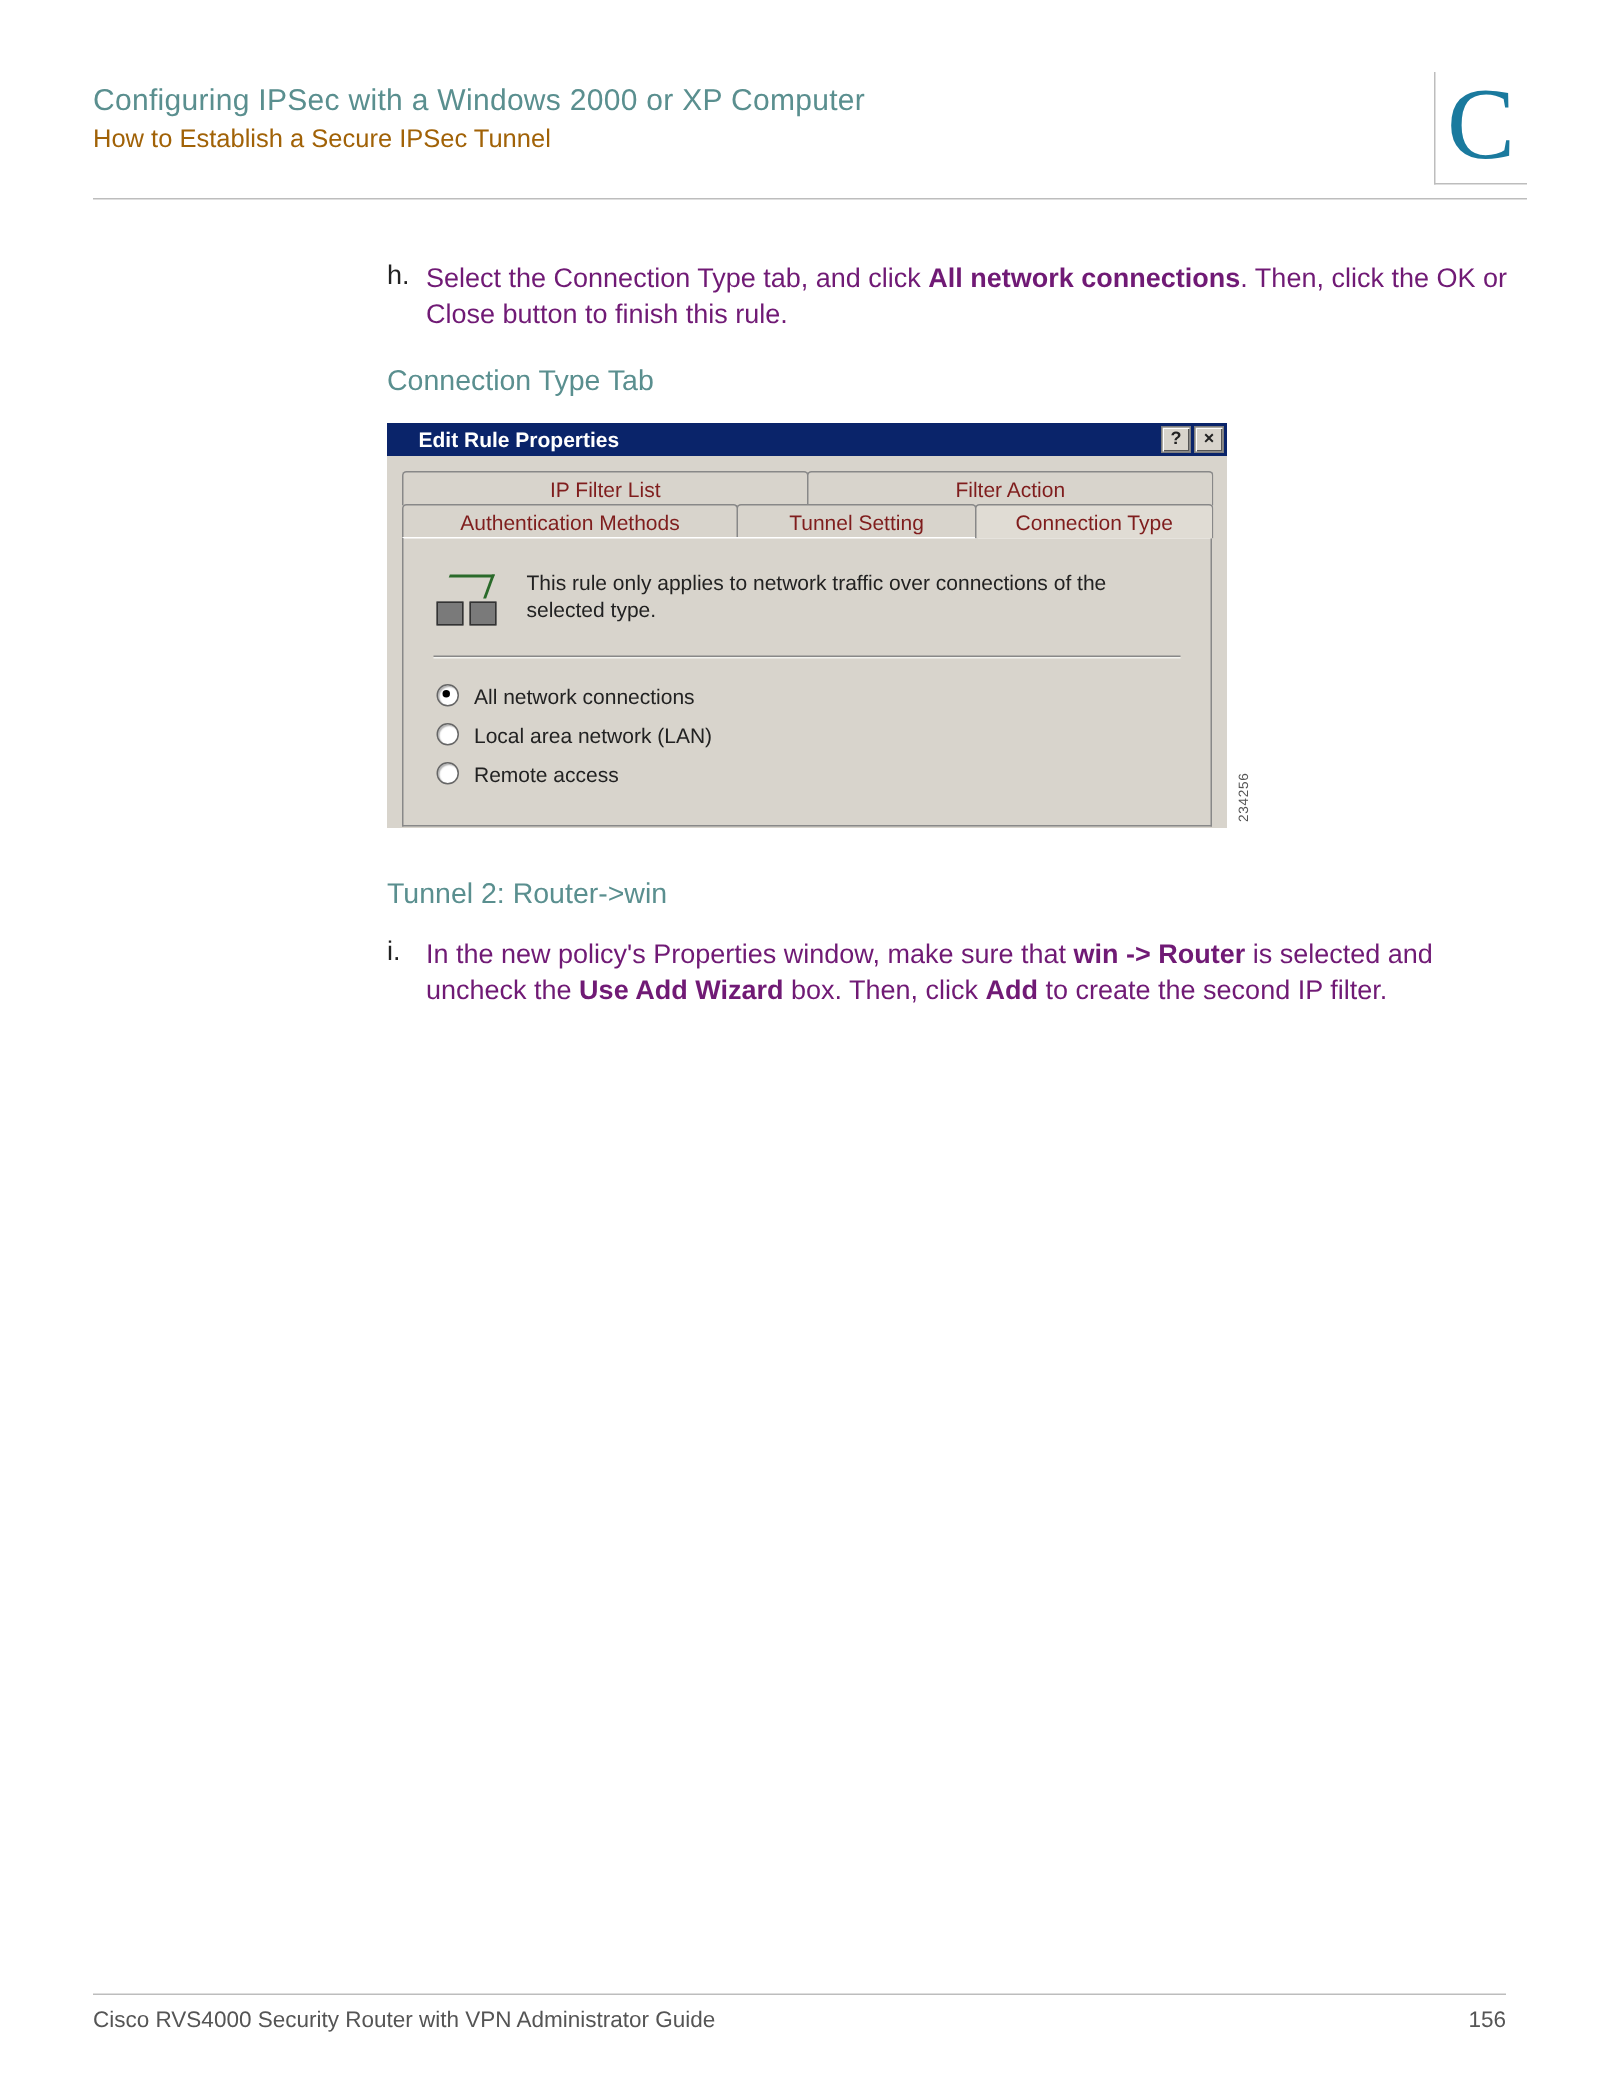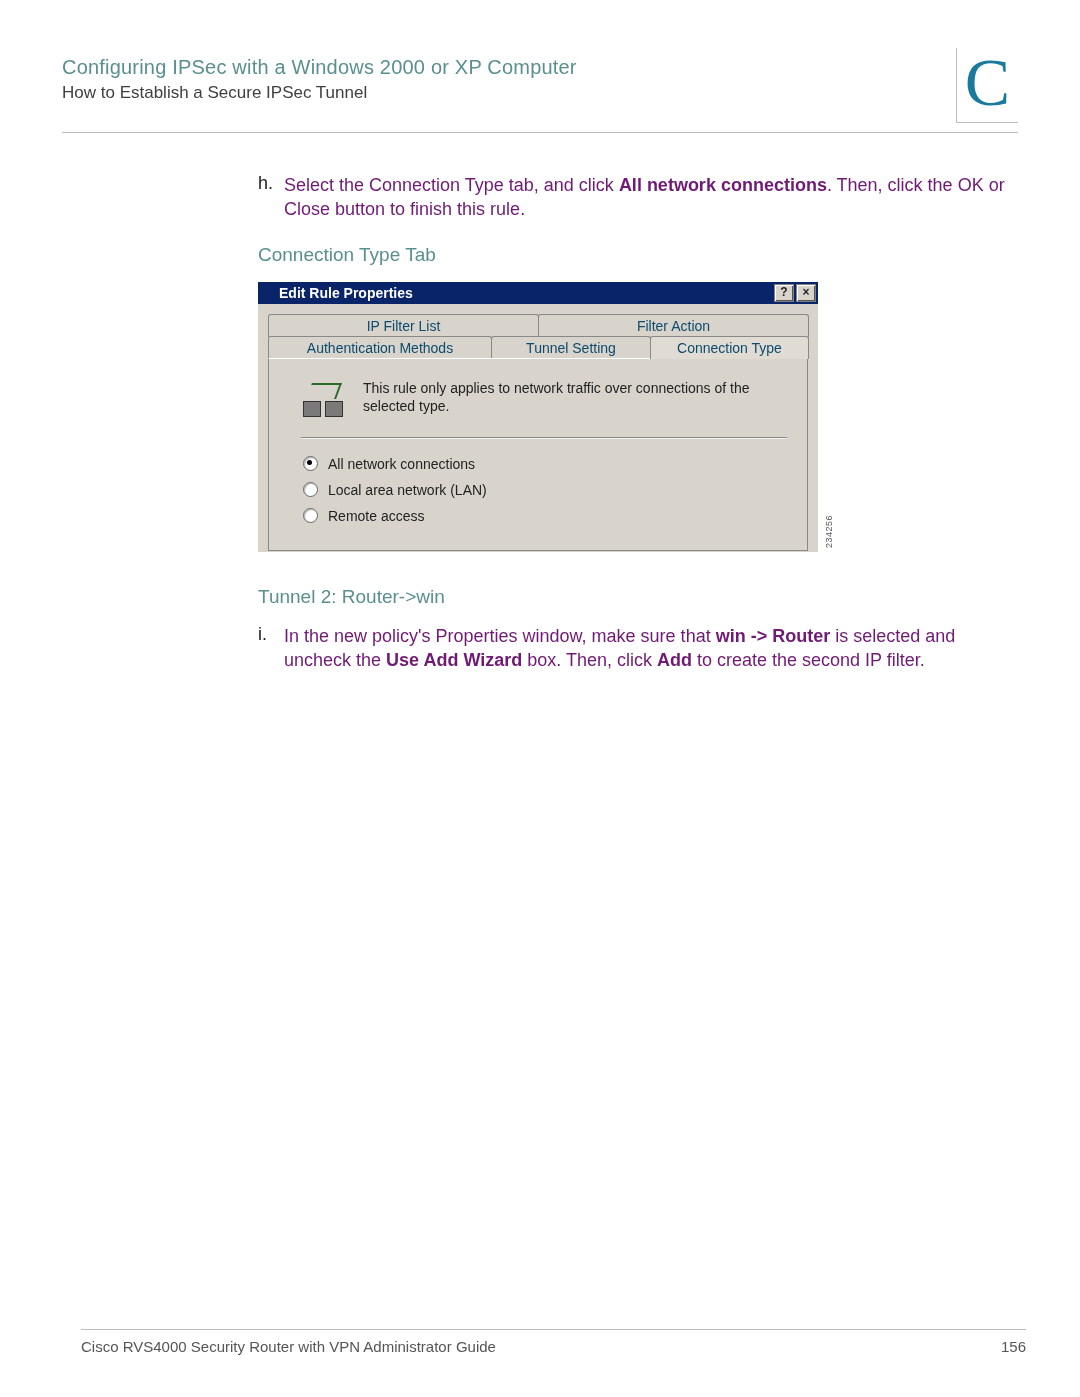--- a/index.html
+++ b/index.html
@@ -24,21 +24,21 @@
   .header-left {
     padding-top: 4px;
   }
   .chapter-title {
     color: #5a8f8f;
     font-size: 20px;
     font-weight: normal;
     letter-spacing: 0.2px;
   }
   .section-title {
-    color: #404040;
+    color: #a16207;
     font-size: 17px;
     font-weight: normal;
     margin-top: 4px;
   }
   .appendix-letter-wrap {
     border-left: 1px solid #bdbdbd;
     border-bottom: 1px solid #bdbdbd;
     padding: 0px 8px 6px 8px;
     margin-top: -4px;
   }
@@ -133,33 +133,33 @@
   }
   .tab {
     border: 1px solid #888;
     border-bottom: none;
     background: #d8d4cc;
     border-radius: 3px 3px 0 0;
     padding: 3px 0;
     font-size: 14px;
     text-align: center;
     margin-right: -1px;
-    color: #0c4a6e;
+    color: #7f1d1d;
   }
   .tab-row1 .tab { flex: 1; }
   .tab-row2 { margin-top: -1px; }
   .tab-row2 .tab-auth { flex: 0 0 222px; }
   .tab-row2 .tab-tunnel { flex: 0 0 158px; }
   .tab-row2 .tab-conn { flex: 1; background: #e0dcd4; position: relative; z-index: 2; }
   .tab-body {
     border: 1px solid #888;
     border-top: 1px solid #fff;
     background: #d8d4cc;
     margin: 0 10px 10px 10px;
-    padding: 20px 20px 16px 32px;
+    padding: 20px 20px 16px 20px;
     position: relative;
     top: -1px;
   }
   .desc-row {
     display: flex;
     align-items: flex-start;
     gap: 18px;
     margin-bottom: 18px;
   }
   .net-icon {
@@ -230,23 +230,22 @@
     bottom: 4px;
     font-size: 9px;
     color: #555;
     writing-mode: vertical-rl;
     transform: rotate(180deg);
     letter-spacing: 0.5px;
   }
   .footer {
     position: absolute;
     left: 62px;
-    right: 54px;
+    right: 76px;
     bottom: 42px;
-    margin-left: 19px;
   }
   .footer hr {
     border: none;
     border-top: 1px solid #bdbdbd;
     margin-bottom: 8px;
   }
   .footer-row {
     display: flex;
     justify-content: space-between;
     font-size: 15px;

